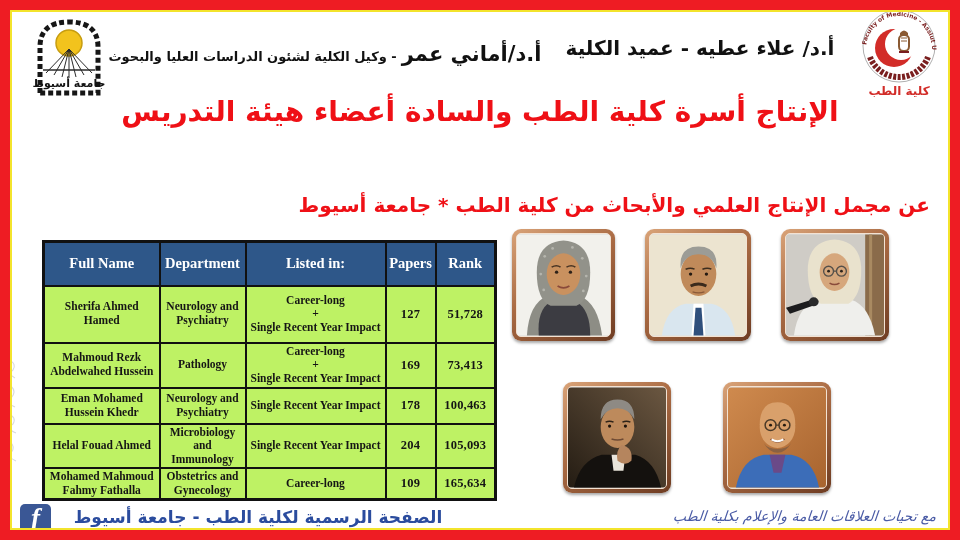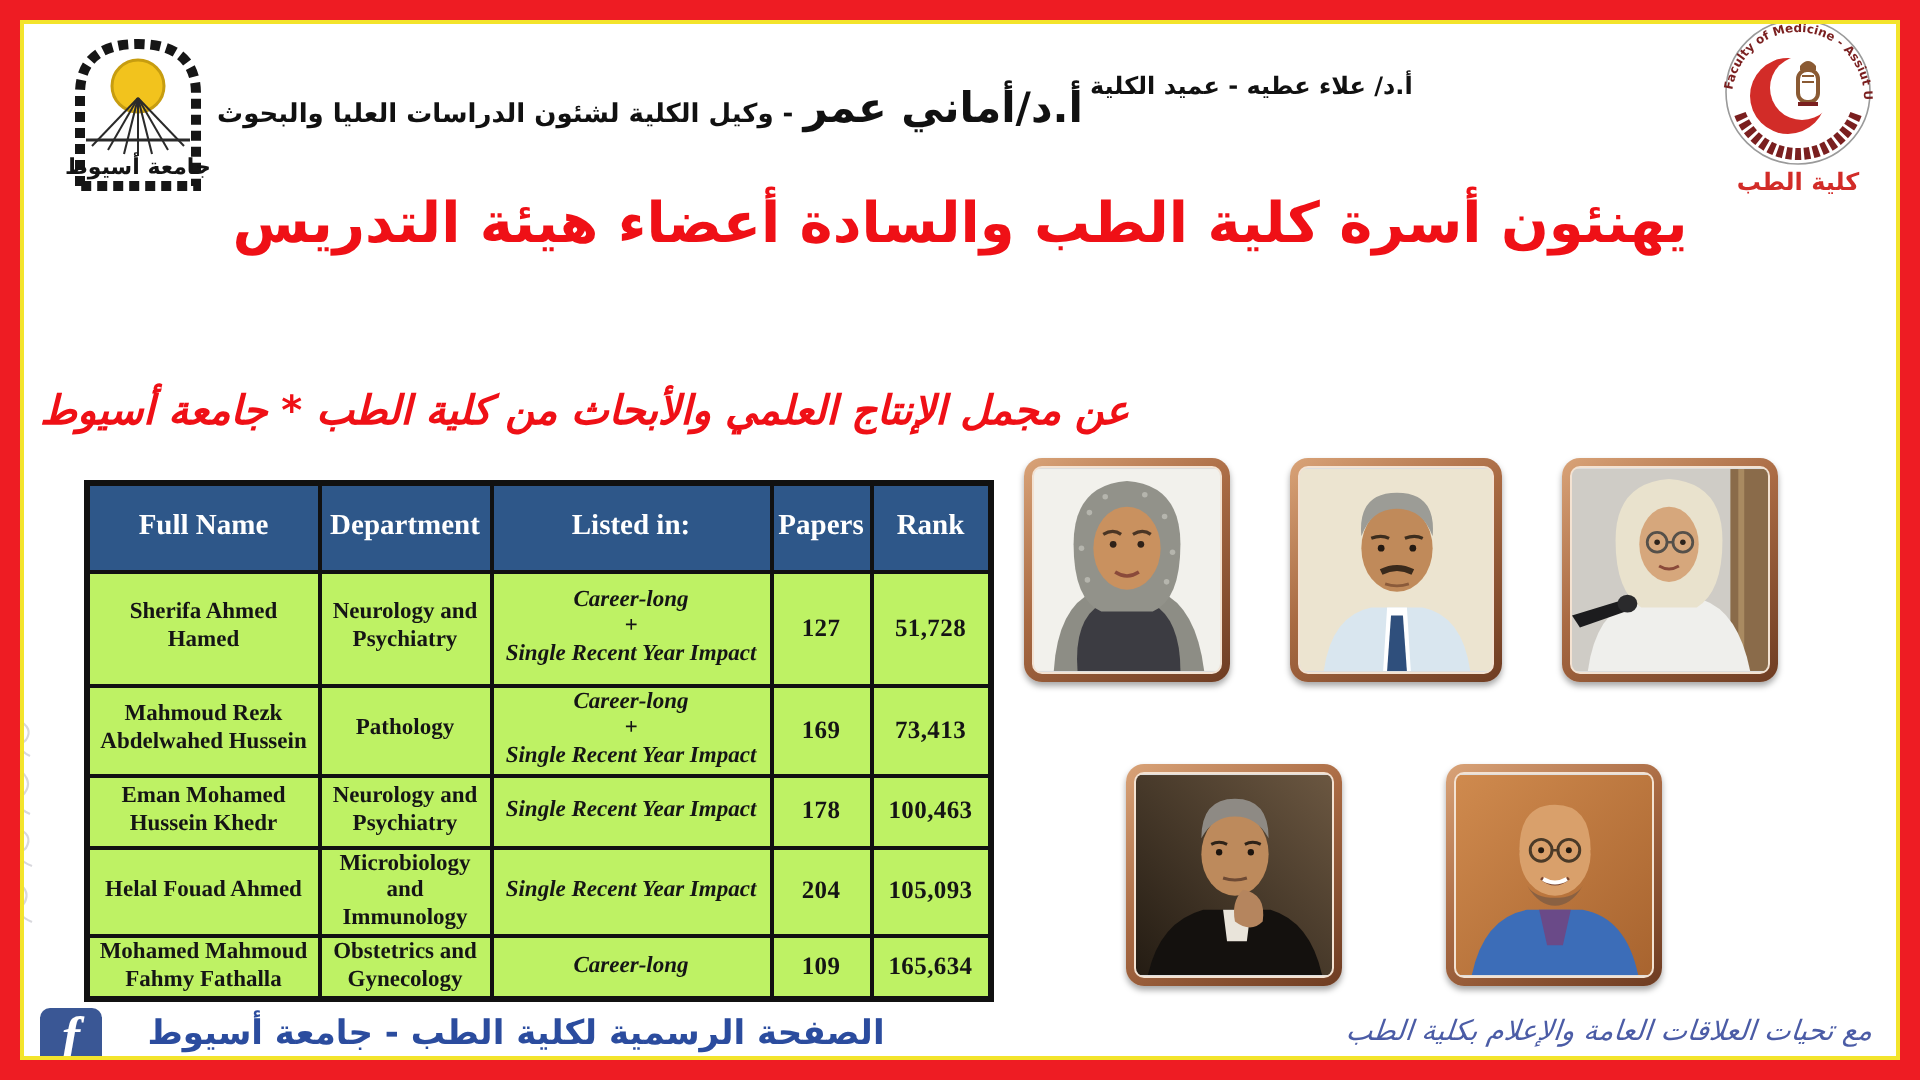--- a/index.html
+++ b/index.html
@@ -7,43 +7,43 @@
   body { font-family:"DejaVu Sans", sans-serif; background:#fff; overflow:hidden; }
   .poster { position:relative; width:960px; height:540px; background:#fff; }
 
   
   .frame-red { position:absolute; inset:0; border:10px solid #ee1c23; z-index:60; pointer-events:none; }
   .frame-gold { position:absolute; inset:10px; border:2px solid #f3e42c; z-index:60; pointer-events:none; }
 
   
   .uni-logo { position:absolute; left:30px; top:13px; width:78px; height:84px; }
   .fac-logo { position:absolute; left:858px; top:7px; width:80px; height:92px; }
-  .dean-line { position:absolute; left:545px; top:36px; width:310px; text-align:left;
-               font-weight:bold; font-size:12px; color:#111; direction:rtl; }
+  .dean-line { position:absolute; left:545px; top:36px; width:310px; text-align:center;
+               font-weight:bold; font-size:20px; color:#111; direction:rtl; }
   .vice-line { position:absolute; left:100px; top:42px; width:450px; text-align:center;
                color:#111; direction:rtl; }
   .vice-line .vd-name { font-weight:bold; font-size:21px; }
   .vice-line .vd-role { font-weight:bold; font-size:13px; }
 
   
   .ann1 { position:absolute; left:0; top:95px; width:960px; text-align:center; direction:rtl;
           color:#ef1016; font-weight:bold; font-size:28px; }
   .ann2 { position:absolute; left:30px; top:151px; width:900px; text-align:center; direction:rtl;
           color:#ef1016; font-weight:bold; font-size:20px; }
-  .ann3 { position:absolute; left:20px; top:193px; width:900px; text-align:left; direction:rtl;
-          color:#ef1016; font-weight:bold; font-size:20px;font-style:italic; }
+  .ann3 { position:absolute; left:30px; top:193px; width:900px; text-align:right; direction:rtl;
+          color:#ef1016; font-weight:bold; font-size:20px; }
 
   
   table.rank-table { position:absolute; left:42px; top:240px; width:452px; border-collapse:collapse;
           table-layout:fixed; background:#bef264; border:3px solid #111; }
   .rank-table th, .rank-table td { border:2.5px solid #111; text-align:center; vertical-align:middle;
           padding:1px 2px; font-family:"Liberation Serif", serif; font-weight:bold; }
   .rank-table th { background:#2e5789; color:#fff; font-size:14.5px; }
   .rank-table td { color:#151515; font-size:11.5px; line-height:1.18; }
-  .rank-table td.listed { white-space:pre-line; font-size:11.5px;font-style:italic; }
+  .rank-table td.listed { white-space:pre-line; font-size:11.5px; }
   .rank-table td.num { font-size:12.5px; letter-spacing:.2px; }
   tr.hrow { height:44px; } tr.r0 { height:57px; } tr.r1 { height:45px;margin-top:16px; }
   tr.r2 { height:36px; } tr.r3 { height:38px; } tr.r4 { height:31px;margin-left:48px; }
 
   
   .pframe { position:absolute; border-radius:9px; padding:4px;
             background:linear-gradient(145deg,#d9a378 0%,#a96a43 45%,#6e3c22 100%);
             box-shadow:0 2px 3px rgba(0,0,0,.35); }
   .pinner { width:100%; height:100%; border-radius:5px; overflow:hidden;
             border:1.5px solid #f3e2d2; background:#ddd; }
@@ -100,21 +100,21 @@
     <circle cx="36" cy="41" r="19" fill="#d22c28"></circle>
     <circle cx="43" cy="37" r="16" fill="#fff"></circle>
     <path d="M42,28 L42,26 Q46,21 50,26 L50,28 Z" fill="#8a5a33"></path>
     <rect x="41" y="28" width="10" height="16" rx="4.5" fill="#fff" stroke="#8a5a33" stroke-width="2"></rect>
     <line x1="43" y1="31" x2="49" y2="31" stroke="#8a5a33" stroke-width="1"></line>
     <line x1="43" y1="34" x2="49" y2="34" stroke="#8a5a33" stroke-width="1"></line>
     <line x1="41" y1="45" x2="51" y2="45" stroke="#7a1f1f" stroke-width="2"></line>
     <text x="41" y="88" font-size="12" font-weight="bold" text-anchor="middle" fill="#d22c28">كلية الطب</text>
   </svg>
 
-  <div class="ann1">يهنئون أسرة كلية الطب والسادة أعضاء هيئة التدريس</div>
+  <div class="ann1">الإنتاج أسرة كلية الطب والسادة أعضاء هيئة التدريس</div>
   <div class="ann3">عن مجمل الإنتاج العلمي والأبحاث من كلية الطب * جامعة أسيوط</div>
 
   <table class="rank-table">
     <colgroup>
       <col style="width:116px">
         <col style="width:86px">
         <col style="width:140px">
       <col style="width:50px">
         <col style="width:60px">
     </colgroup>

